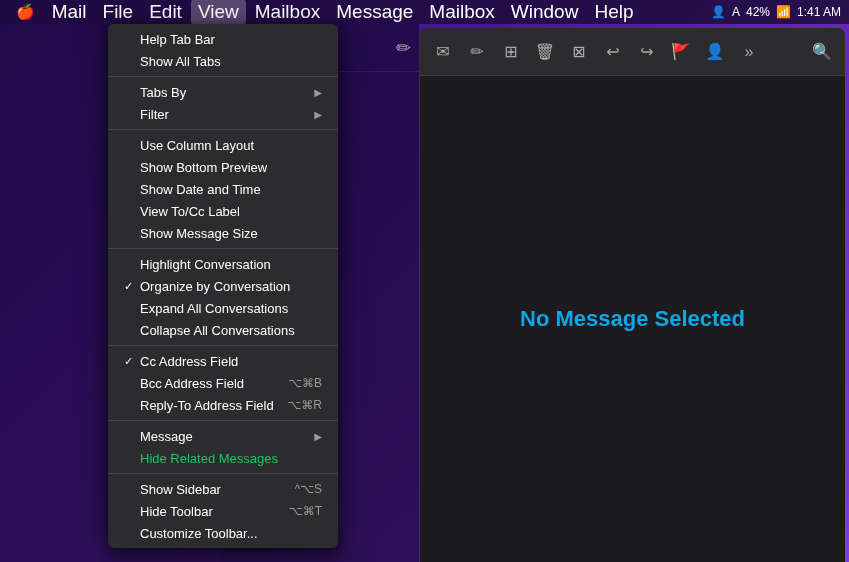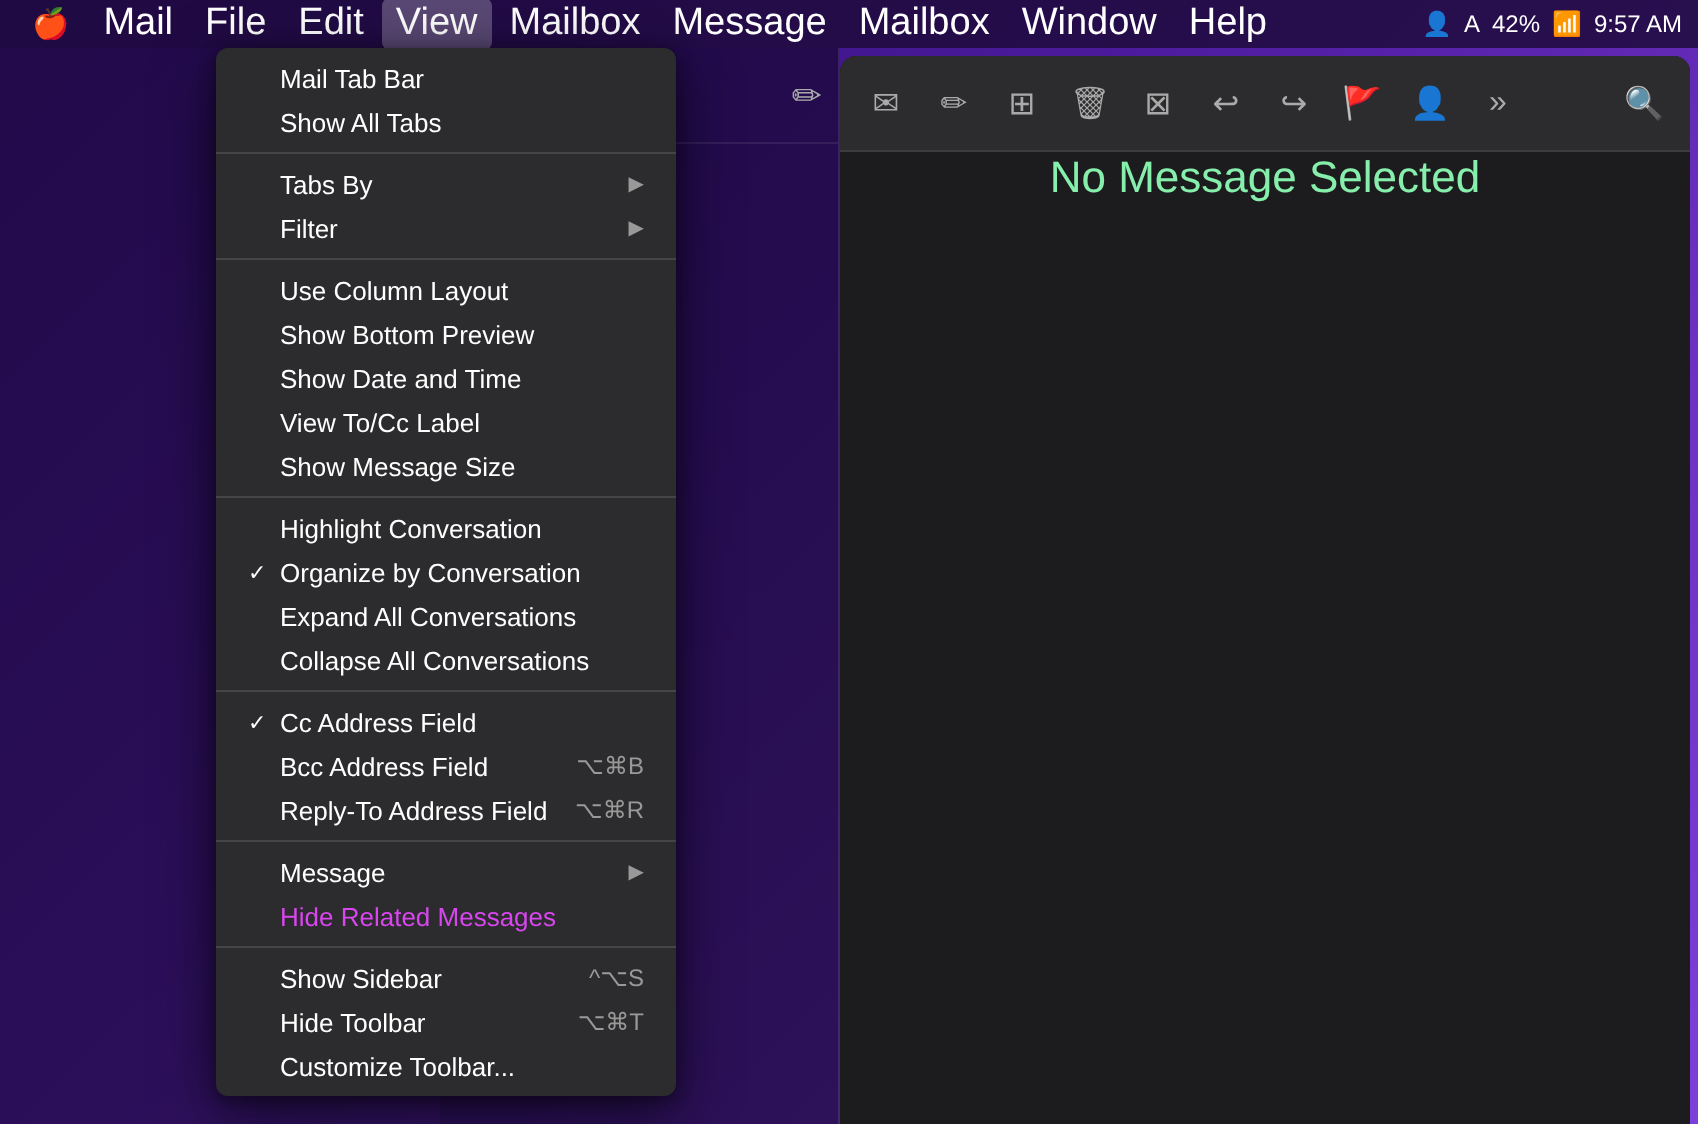--- a/index.html
+++ b/index.html
@@ -73,21 +73,21 @@
     .menu-item {
       display: flex;
       align-items: center;
       padding: 3px 16px;
       cursor: pointer;
       position: relative;
       min-height: 22px;
       white-space: nowrap;
     }
     .menu-item.disabled {
-      color: #d946ef;
+      color: #22c55e;
       cursor: default;
     }
     .menu-item .checkmark {
       width: 14px;
       margin-right: 2px;
       font-size: 11px;
       flex-shrink: 0;
     }
     .menu-item .label {
       flex: 1;
@@ -163,25 +163,25 @@
       font-size: 16px;
     }
     .toolbar-spacer {
       flex: 1;
     }
 
     
     .message-area {
       flex: 1;
       display: flex;
-      align-items: flex-start;
+      align-items: center;
       justify-content: center;
-      color: #86efac;
+      color: #0ea5e9;
       font-size: 22px;
-      font-weight: 400;
+      font-weight: 700;
     }
 
     
     .mail-list-header {
       height: 48px;
       display: flex;
       align-items: center;
       padding: 0 8px;
       border-bottom: 1px solid rgba(255,255,255,0.08);
     }
@@ -213,29 +213,29 @@
     <span class="menubar-item">Message</span>
     <span class="menubar-item">Mailbox</span>
     <span class="menubar-item">Window</span>
     <span class="menubar-item">Help</span>
   </div>
   <div class="menubar-right">
     <span>👤</span>
     <span>A</span>
     <span>42%</span>
     <span>📶</span>
-    <span>9:57 AM</span>
+    <span>1:41 AM</span>
   </div>
 </div>
 
 <div class="dropdown-menu">
 
   <div class="menu-item">
     <span class="checkmark"></span>
-    <span class="label">Mail Tab Bar</span>
+    <span class="label">Help Tab Bar</span>
   </div>
 
   <div class="menu-item">
     <span class="checkmark"></span>
     <span class="label">Show All Tabs</span>
   </div>
 
   <div class="menu-separator"></div>
 
   <div class="menu-item">

